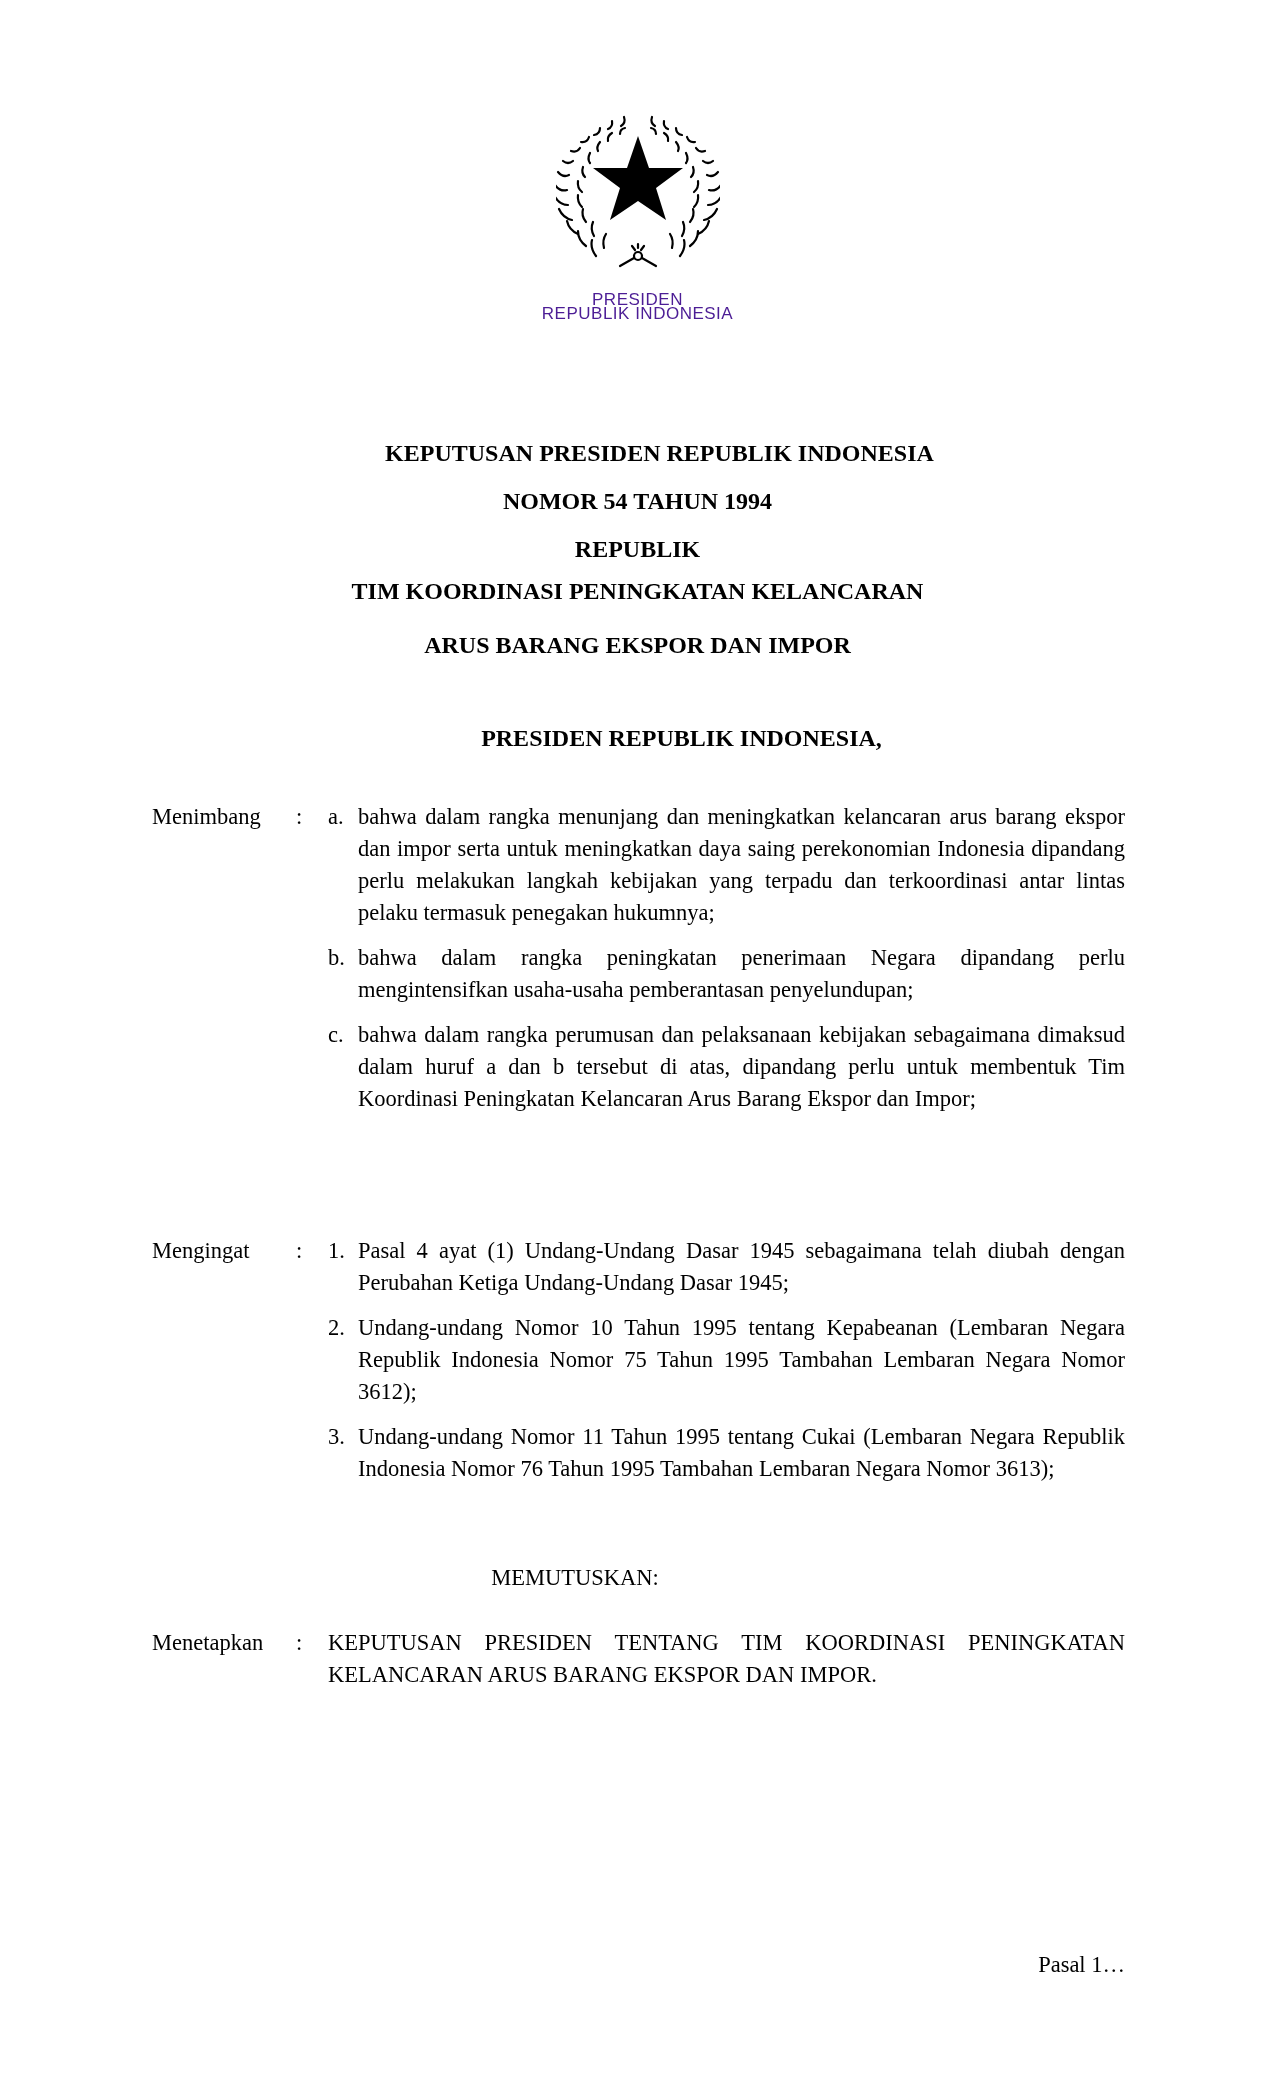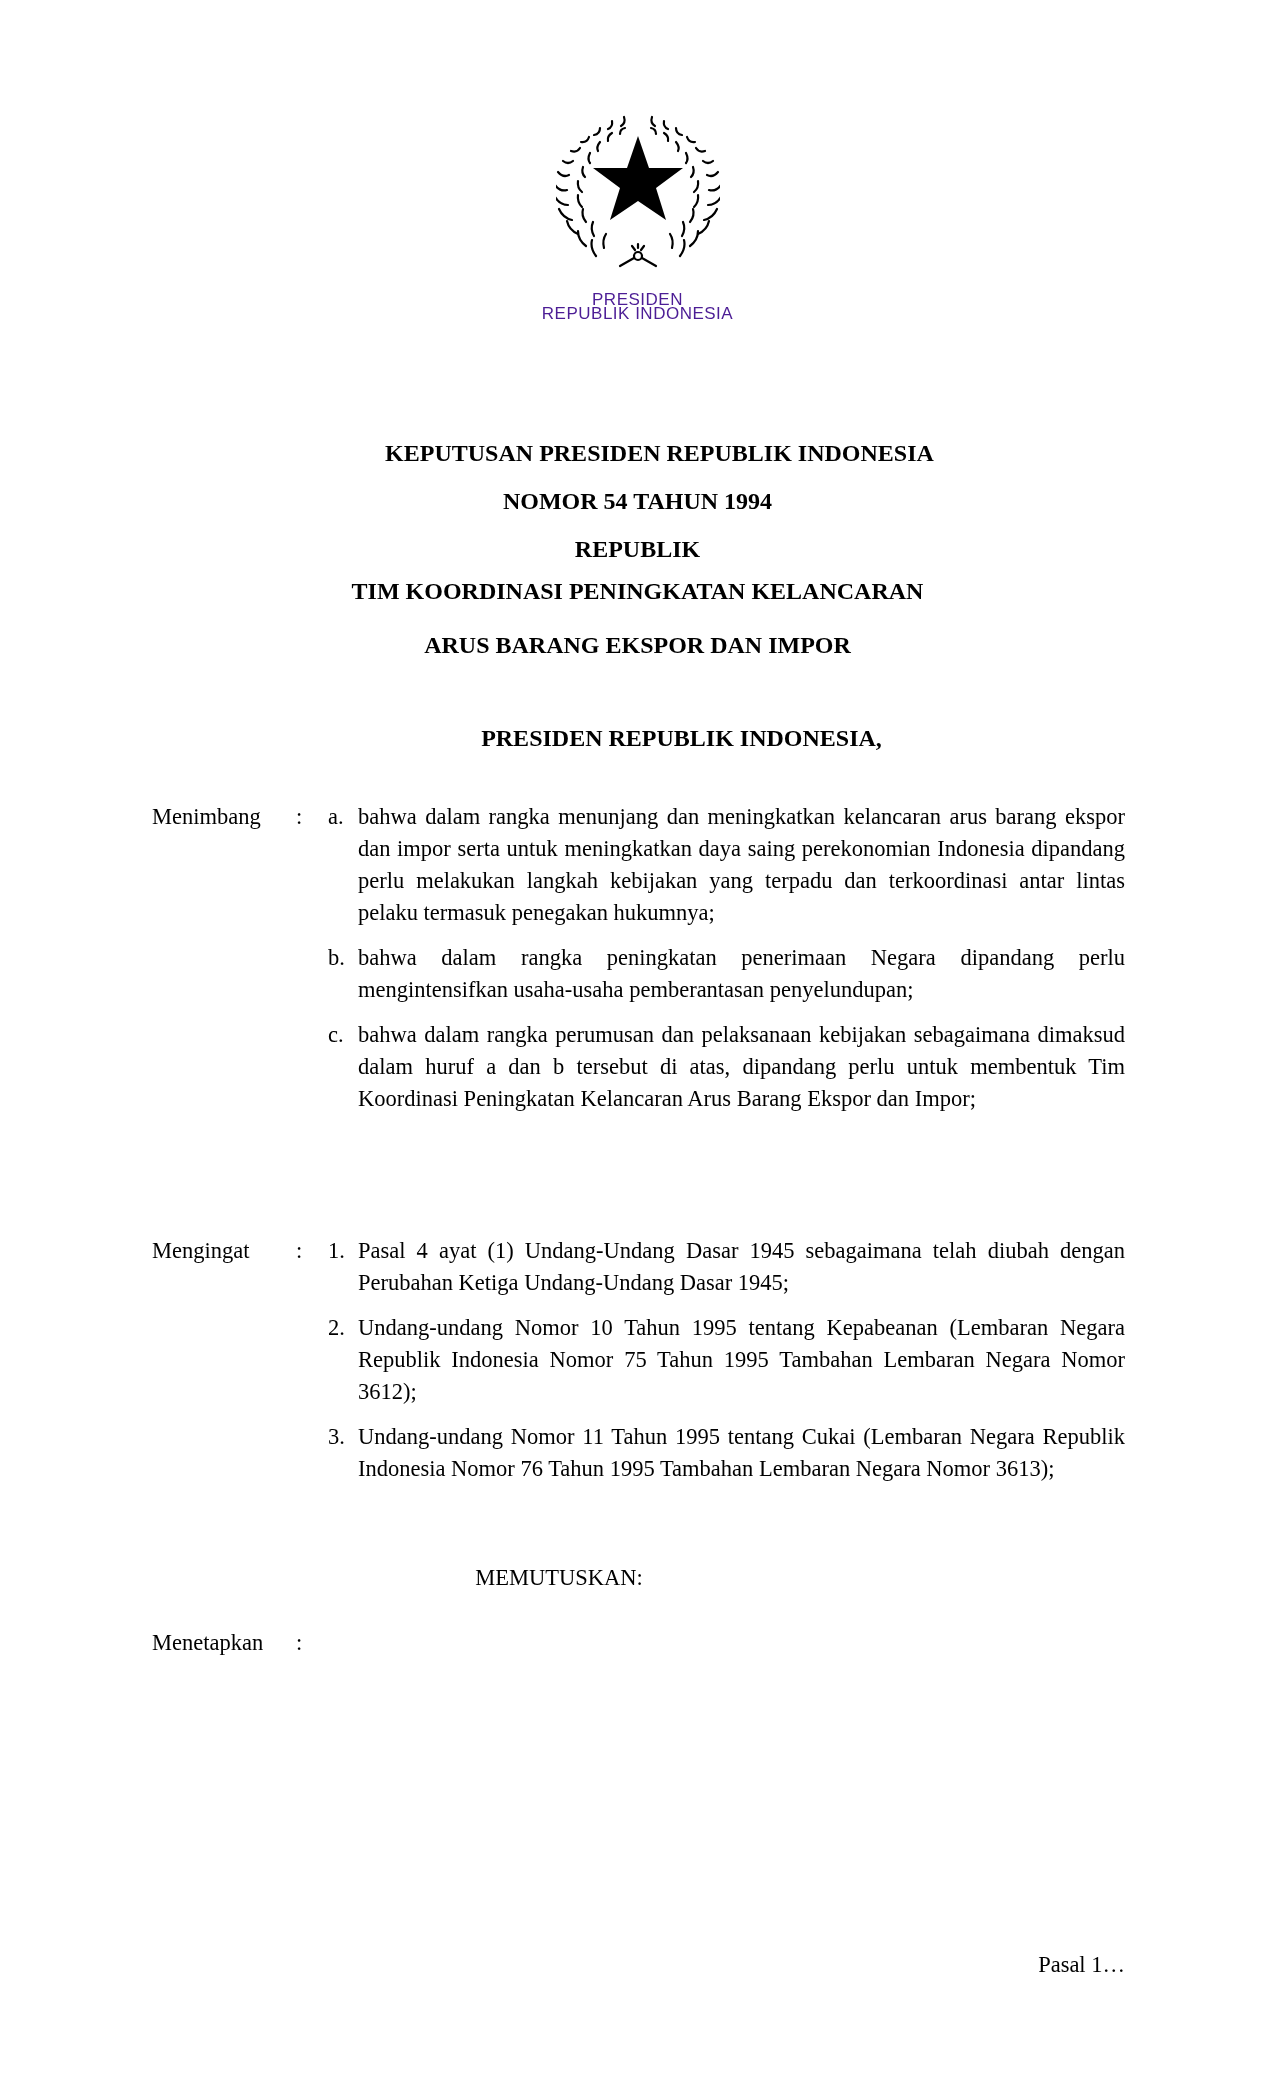--- a/index.html
+++ b/index.html
@@ -82,21 +82,21 @@
       flex: 1 1 auto;
       text-align: justify;
     }
     .plain {
       flex: 1 1 auto;
       text-align: justify;
       text-align-last: left;
     }
     .center-line {
       position: absolute;
-      left: 0;
+      left: 16px;
       width: 1118px;
       text-align: center;
       font-size: 22.5px;
       line-height: 32px;
     }
     .footer {
       position: absolute;
       right: 150px;
       font-size: 22.5px;
       line-height: 32px;
@@ -224,16 +224,17 @@
     </div>
   </div>
 </div>
 
 <div class="center-line" style="top:1562px;">MEMUTUSKAN:</div>
 
 <div class="section" style="top:1627px;">
   <div class="row">
     <div class="label">Menetapkan</div>
     <div class="colon">:</div>
+    <div class="plain">KEPUTUSAN PRESIDEN TENTANG TIM KOORDINASI PENINGKATAN KELANCARAN ARUS BARANG EKSPOR DAN IMPOR.</div>
   </div>
 </div>
 
 <div class="footer" style="top:1909px;margin-top:40px;">Pasal 1…</div>
 
 </body></html>

